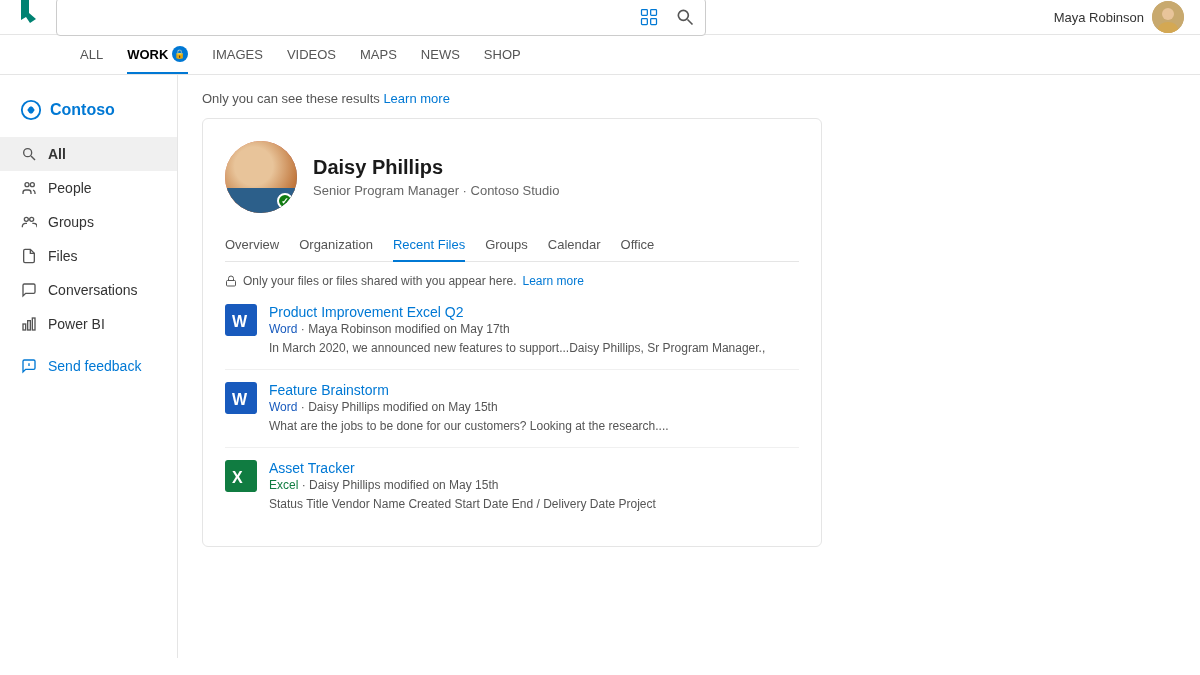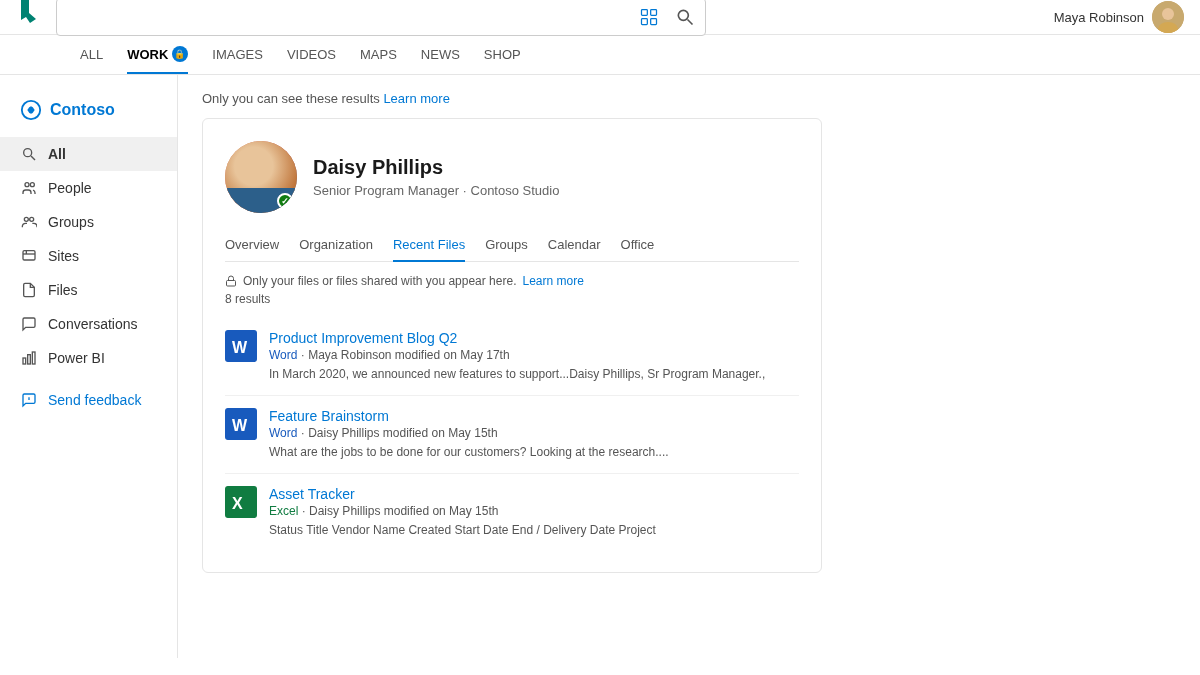--- a/index.html
+++ b/index.html
@@ -439,30 +439,20 @@
         <svg width="16" height="16" viewBox="0 0 24 24" fill="none" stroke="#555" stroke-width="2">
           <circle cx="8" cy="8" r="3"></circle>
             <circle cx="16" cy="8" r="3"></circle>
           <path d="M2 20v-1a5 5 0 0 1 5-5h2"></path>
             <path d="M17 14h2a5 5 0 0 1 5 5v1"></path>
         </svg>
       </span>
       <span>Groups</span>
     </div>
 
-    <div class="sidebar-item">
-      <span class="sidebar-icon">
-        <svg width="16" height="16" viewBox="0 0 24 24" fill="none" stroke="#555" stroke-width="2">
-          <rect x="3" y="4" width="18" height="14" rx="2"></rect>
-          <line x1="3" y1="9" x2="21" y2="9"></line>
-          <line x1="8" y1="4" x2="8" y2="9"></line>
-        </svg>
-      </span>
-      <span>Sites</span>
-    </div>
 
     <div class="sidebar-item">
       <span class="sidebar-icon">
         <svg width="16" height="16" viewBox="0 0 24 24" fill="none" stroke="#555" stroke-width="2">
           <path d="M14 2H6a2 2 0 0 0-2 2v16a2 2 0 0 0 2 2h12a2 2 0 0 0 2-2V8z"></path>
           <polyline points="14 2 14 8 20 8"></polyline>
         </svg>
       </span>
       <span>Files</span>
     </div>
@@ -528,31 +518,30 @@
       </div>
 
       <div class="files-privacy-note">
         <svg width="12" height="12" viewBox="0 0 24 24" fill="none" stroke="#555" stroke-width="2">
           <rect x="3" y="11" width="18" height="11" rx="2" ry="2"></rect>
           <path d="M7 11V7a5 5 0 0 1 10 0v4"></path>
         </svg>
         <span>Only your files or files shared with you appear here.</span>
         <a href="#" style="color:#0078d4; text-decoration:none;">Learn more</a>
       </div>
-      <p class="results-count">8 results</p>
 
       <div class="file-item">
         <div class="file-icon word">
           <svg width="28" height="32" viewBox="0 0 28 32">
             <rect width="28" height="32" rx="2" fill="#185abd"></rect>
             <text x="5" y="23" font-size="16" font-weight="bold" fill="white" font-family="Arial">W</text>
           </svg>
         </div>
         <div class="file-content">
-          <a class="file-title" href="#">Product Improvement Blog Q2</a>
+          <a class="file-title" href="#">Product Improvement Excel Q2</a>
           <div class="file-meta">
             <span class="app-name word">Word</span>
             <span> · </span>
             <span>Maya Robinson modified on May 17th</span>
           </div>
           <div class="file-snippet">In March 2020, we announced new features to support...Daisy Phillips, Sr Program Manager.,</div>
         </div>
       </div>
 
       <div class="file-item">

